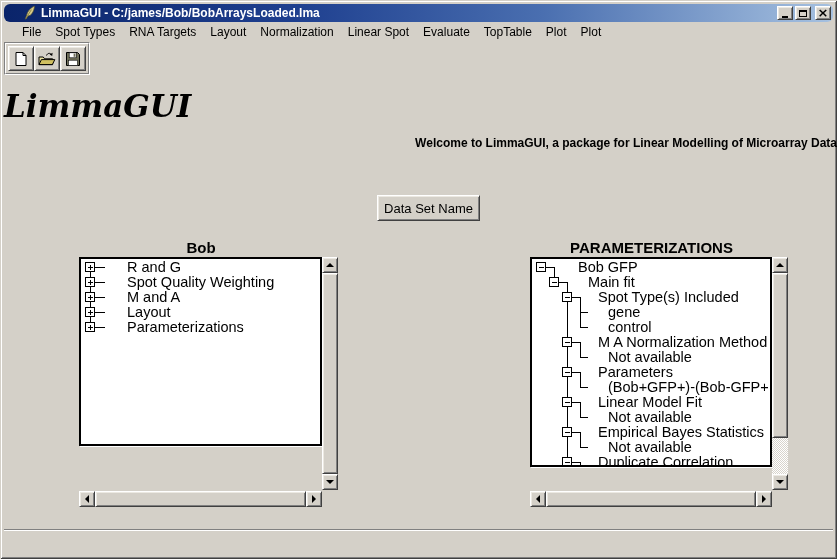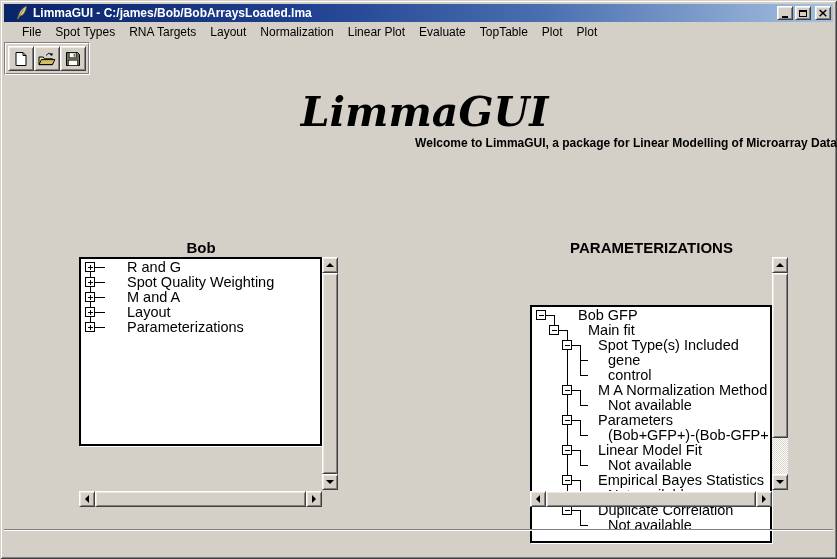--- a/index.html
+++ b/index.html
@@ -6,52 +6,52 @@
   *{box-sizing:border-box;}
   .window{
     position:relative;width:837px;height:559px;background:#d4d0c8;
     font-family:"Liberation Sans",sans-serif;color:#000;
     box-shadow: inset 1px 1px 0 #d4d0c8, inset -1px -1px 0 #404040,
                 inset 2px 2px 0 #ffffff, inset -2px -2px 0 #808080;
   }
   .titlebar{
     position:absolute;left:4px;top:4px;right:4px;height:18px;
     background:linear-gradient(90deg,#0a246a 0%,#1e3f8f 35%,#4a6fb0 65%,#a6c1e0 100%);
-    display:flex;align-items:center;padding-left:10px;gap:3px;
+    display:flex;align-items:center;padding-left:18px;gap:3px;border-radius:6px;
   }
   .title-text{color:#ffffff;font-weight:bold;font-size:12px;line-height:18px;white-space:nowrap;}
   .win-controls{margin-left:auto;display:flex;gap:2px;padding-right:2px;align-items:center;}
   .win-btn{width:16px;height:14px;display:flex;align-items:center;justify-content:center;
     background:#d4d0c8;border:1px solid;border-color:#ffffff #404040 #404040 #ffffff;
     box-shadow: inset 1px 1px 0 #ece9e2, inset -1px -1px 0 #808080;padding:0;}
   .glyph-min{width:6px;height:2px;background:#000;margin-top:7px;}
   .glyph-max{width:8px;height:7px;border:1px solid #000;border-top-width:2px;}
   .glyph-close{font-weight:bold;font-size:13px;line-height:10px;font-family:"DejaVu Sans",sans-serif;}
   .menubar{position:absolute;left:14px;right:4px;top:23px;height:18px;display:flex;align-items:center;
     font-size:12px;padding-left:1px;background:#d4d0c8;}
   .menu-item{padding:1px 7px;white-space:nowrap;}
   .toolbar{position:absolute;left:4px;top:42px;border:1px solid;border-color:#808080 #ffffff #ffffff #808080;}
   .toolbar-inner{border:1px solid;border-color:#ffffff #808080 #808080 #ffffff;padding:2px;display:flex;background:#d4d0c8;}
   .tb-btn{width:26px;height:25px;display:flex;align-items:center;justify-content:center;
     background:#d4d0c8;border:1px solid;border-color:#ffffff #404040 #404040 #ffffff;
     box-shadow: inset 1px 1px 0 #ece9e2, inset -1px -1px 0 #808080;padding:0;}
-  .app-title{position:absolute;left:12px;right:0;top:88px;text-align:center;
-    font-family:"DejaVu Serif",serif;font-style:italic;font-weight:bold;font-size:41px;}
+  .app-title{position:absolute;left:4px;right:0;top:88px;text-align:left;
+    font-family:"DejaVu Serif",serif;font-style:italic;font-weight:bold;font-size:31px;}
   .app-subtitle{position:absolute;left:0;right:0;top:136px;text-align:right;font-size:12px;font-weight:bold;}
   .dataset-btn{position:absolute;left:377px;top:195px;width:103px;height:26px;
     background:#d4d0c8;border:1px solid;border-color:#ffffff #404040 #404040 #ffffff;
     box-shadow: inset 1px 1px 0 #ece9e2, inset -1px -1px 0 #808080;
     font-family:"Liberation Sans",sans-serif;font-size:13px;color:#000;}
   .tree-label{position:absolute;top:239px;font-weight:bold;font-size:15px;text-align:center;}
   .tree-label.left{left:79px;width:244px;}
   .tree-label.right{left:530px;width:243px;}
   .tree-box{position:absolute;background:#ffffff;border:2px solid #000;overflow:hidden;
     box-shadow:1px 1px 0 #ffffff;}
   .tree-box.left{left:79px;top:257px;width:243px;height:189px;}
-  .tree-box.right{left:530px;top:257px;width:242px;height:238px;margin-top:48px;}
+  .tree-box.right{left:530px;top:257px;width:242px;height:210px;}
   .tree-box svg{display:block;}
   .tree-box svg text{font-family:"Liberation Sans",sans-serif;}
   .vscroll{position:absolute;width:16px;display:flex;flex-direction:column;}
   .vscroll.left{left:322px;top:257px;height:233px;}
   .vscroll.right{left:772px;top:257px;height:233px;}
   .hscroll{position:absolute;height:16px;display:flex;}
   .hscroll.left{left:79px;top:491px;width:243px;}
   .hscroll.right{left:530px;top:491px;width:242px;}
   .sb-btn{width:16px;height:16px;flex:none;display:flex;align-items:center;justify-content:center;
     background:#d4d0c8;border:1px solid;border-color:#ffffff #404040 #404040 #ffffff;
@@ -96,21 +96,21 @@
         </button>
     </span>
   </div>
 
   <div class="menubar" id="menubar">
       <span class="menu-item">File</span>
       <span class="menu-item">Spot Types</span>
       <span class="menu-item">RNA Targets</span>
       <span class="menu-item">Layout</span>
       <span class="menu-item">Normalization</span>
-      <span class="menu-item">Linear Plot</span>
+      <span class="menu-item">Linear Spot</span>
       <span class="menu-item">Evaluate</span>
       <span class="menu-item">TopTable</span>
       <span class="menu-item">Plot</span>
       <span class="menu-item">Plot</span>
     </div>
 
   <div class="toolbar">
     <div class="toolbar-inner">
       <button class="tb-btn">
         <span style="display:flex;">
@@ -139,20 +139,21 @@
             <rect x="3.4" y="9.2" width="9.2" height="5.3" fill="#ffffff" stroke="#000" stroke-width="0.6"></rect>
           </svg>
         </span>
       </button>
     </div>
   </div>
 
   <div class="app-title">LimmaGUI</div>
   <div class="app-subtitle">Welcome to LimmaGUI, a package for Linear Modelling of Microarray Data</div>
 
+  <button class="dataset-btn">Data Set Name</button>
 
   <div class="tree-label left">Bob</div>
   <div class="tree-label right">PARAMETERIZATIONS</div>
 
   <div class="tree-box left">
     <svg id="tree-left" width="237" height="227">
         <g stroke="#000" shape-rendering="crispEdges">
           <line x1="9" y1="8" x2="9" y2="68"></line>
           <line x1="14" y1="8" x2="24" y2="8"></line>
           <line x1="14" y1="23" x2="24" y2="23"></line>

